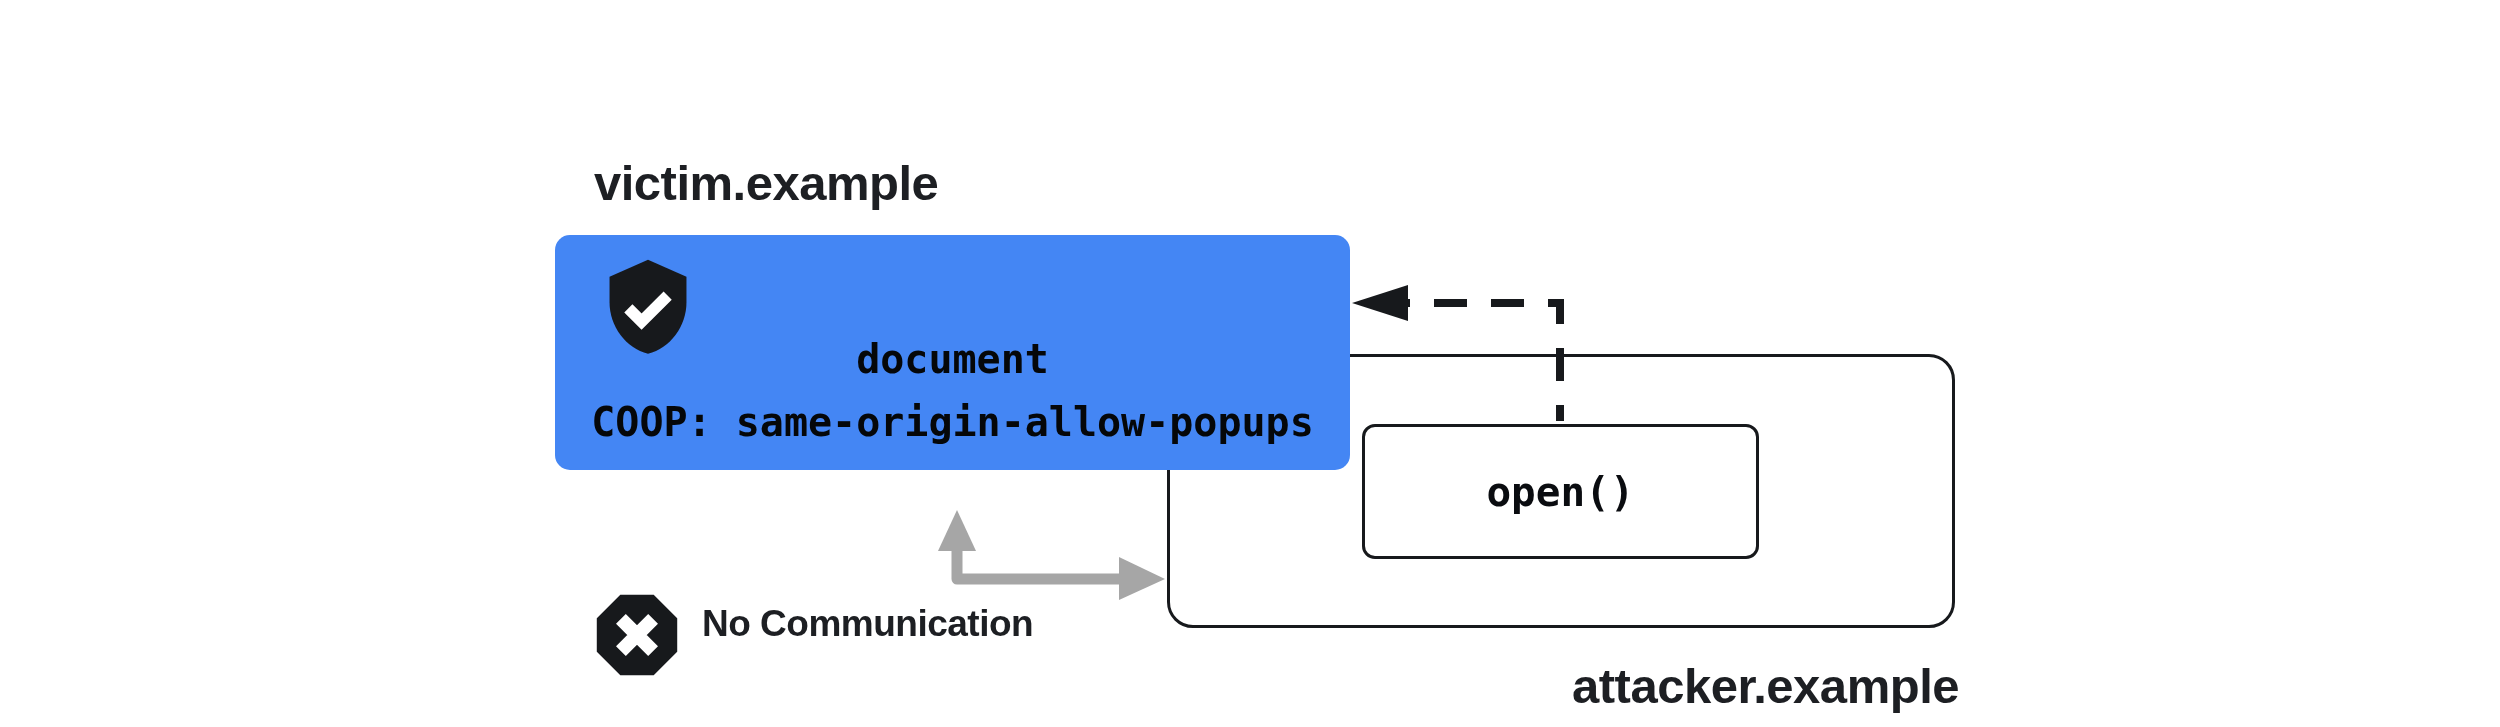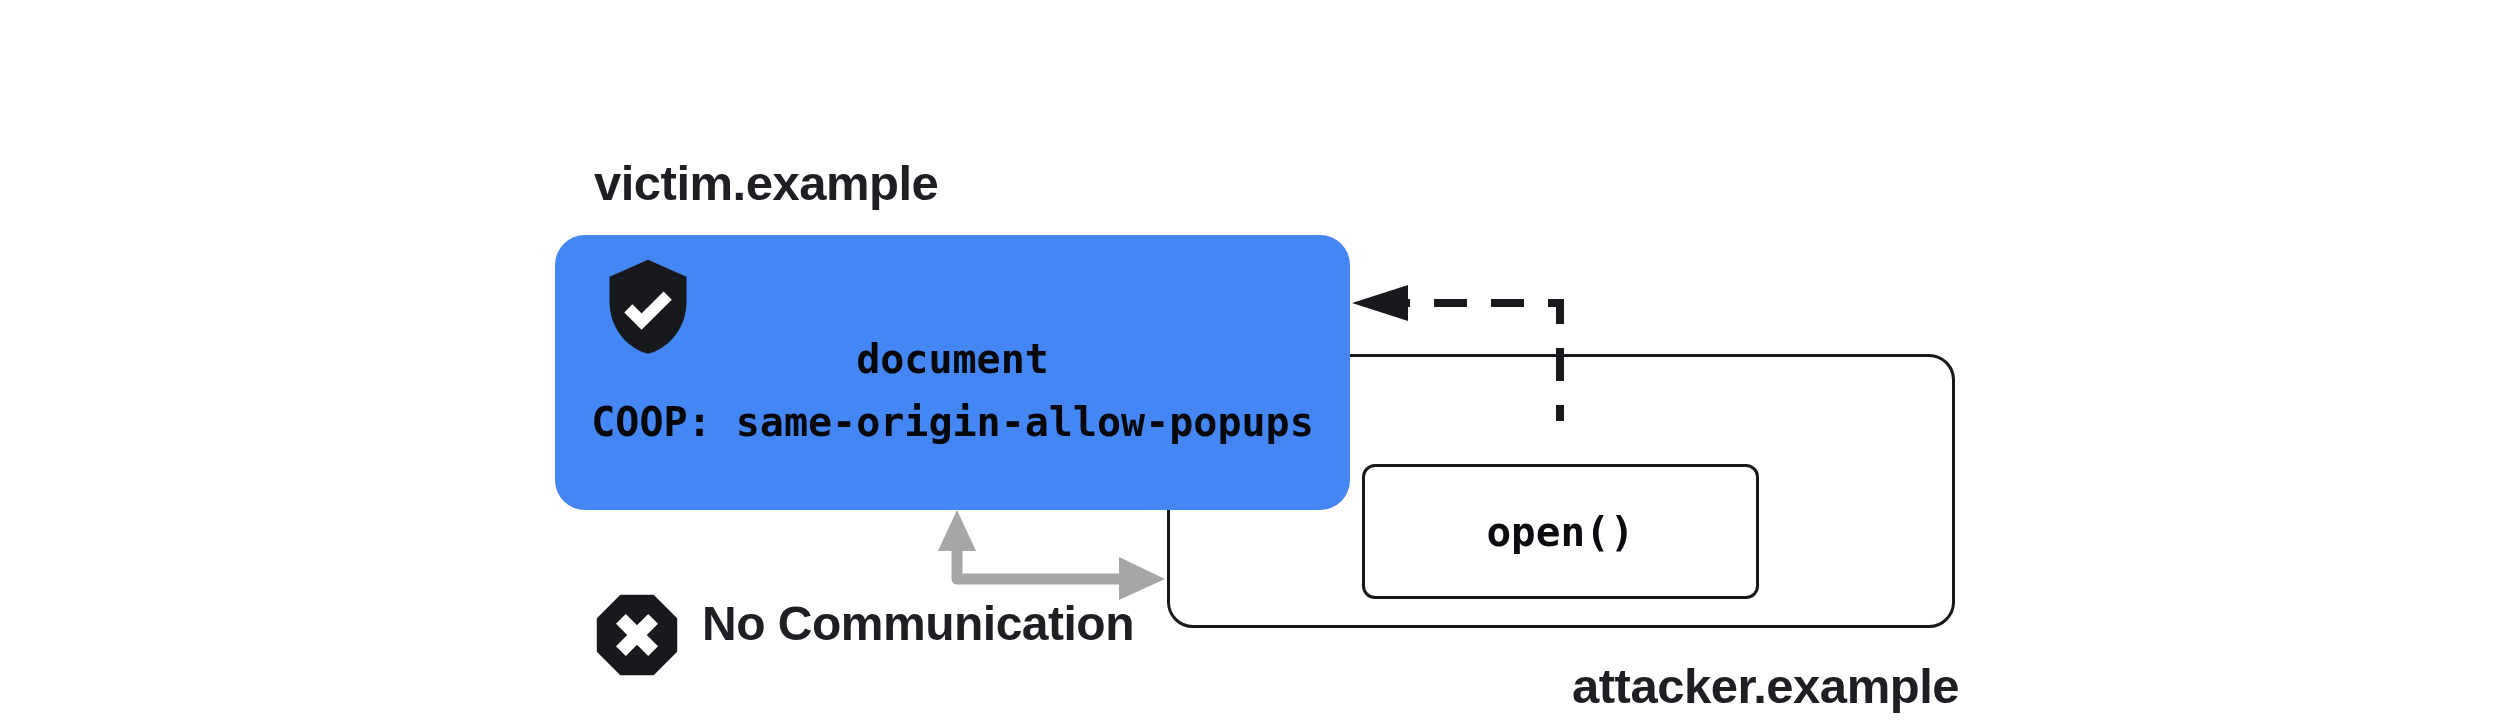--- a/index.html
+++ b/index.html
@@ -12,54 +12,54 @@
 
   .domain-label {
     position:absolute;
     font-weight:700; font-size:49px; line-height:56px;
     letter-spacing:-0.5px; color:#1d1f23; white-space:nowrap;margin-left:24px;
   }
   .victim-label   { left:570px;  top:155px; }
   .attacker-label { left:1548px; top:658px; }
 
   .victim-card {
-    position:absolute; left:555px; top:235px; width:795px; height:275px;
-    background:#4486F4; border-radius:30px; z-index:3;
+    position:absolute; left:555px; top:235px; width:795px; height:235px;
+    background:#4486F4; border-radius:15px; z-index:3;
   }
   .shield { position:absolute; left:50px; top:23px; width:86px; height:100px; }
   .card-text {
     position:absolute; left:0; right:0; top:93px;
     text-align:center;
     font-family:"DejaVu Sans Mono", monospace;
     font-weight:700; font-size:40px; line-height:63px;
     color:#050709; white-space:nowrap;
   }
 
   .attacker-box {
     position:absolute; left:1167px; top:354px; width:788px; height:274px;
     box-sizing:border-box; background:#ffffff;
     border:3px solid #17191c; border-radius:26px; z-index:1;
   }
   .open-box {
     position:absolute; left:1362px; top:424px; width:397px; height:135px;
     box-sizing:border-box; background:#ffffff;
     border:3px solid #17191c; border-radius:13px; z-index:4;
-    display:flex; align-items:center; justify-content:center;margin-top:40px;
+    display:flex; align-items:center; justify-content:center;
   }
   .open-text {
     font-family:"DejaVu Sans Mono", monospace;
     font-weight:700; font-size:41px; color:#0a0c10; white-space:nowrap;
   }
 
   .arrows { position:absolute; left:0; top:0; width:2500px; height:727px; z-index:5; pointer-events:none; }
 
   .nocomm-icon { position:absolute; left:595px; top:591px; width:84px; height:88px; z-index:2; }
   .nocomm-label {
     position:absolute; left:702px; top:596px;
-    font-weight:700; font-size:48px; line-height:56px;
+    font-weight:700; font-size:37px; line-height:56px;
     letter-spacing:-0.5px; color:#1d1f23; white-space:nowrap; z-index:2;
   }
 </style>
 </head>
 <body>
 
 <div class="canvas">
 
   <div class="domain-label victim-label">victim.example</div>
 

